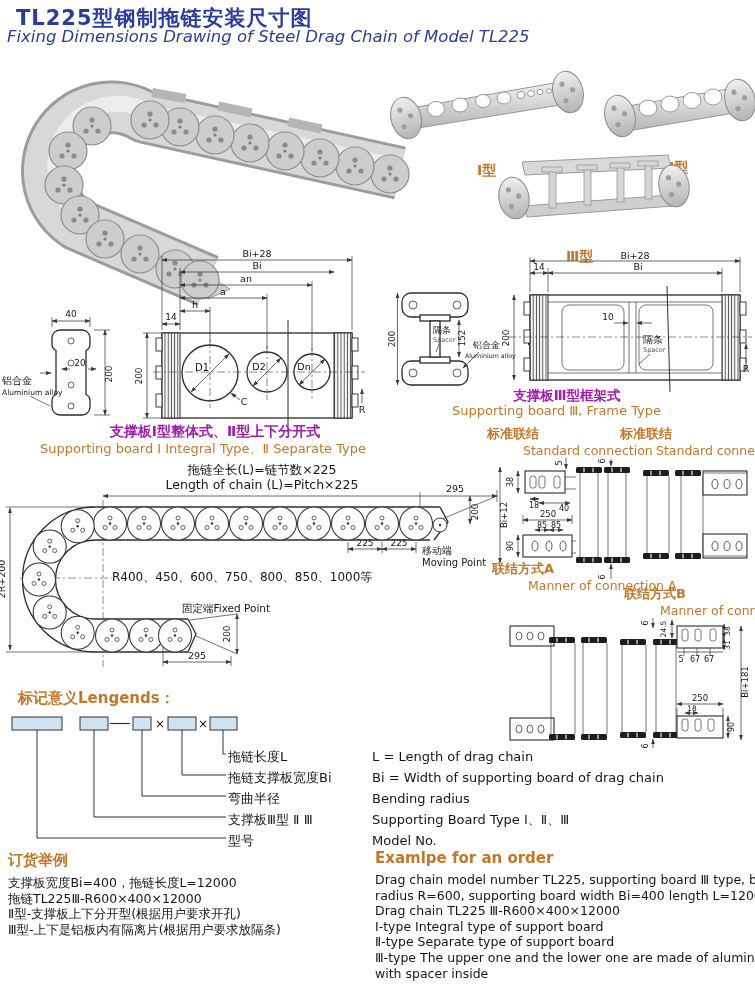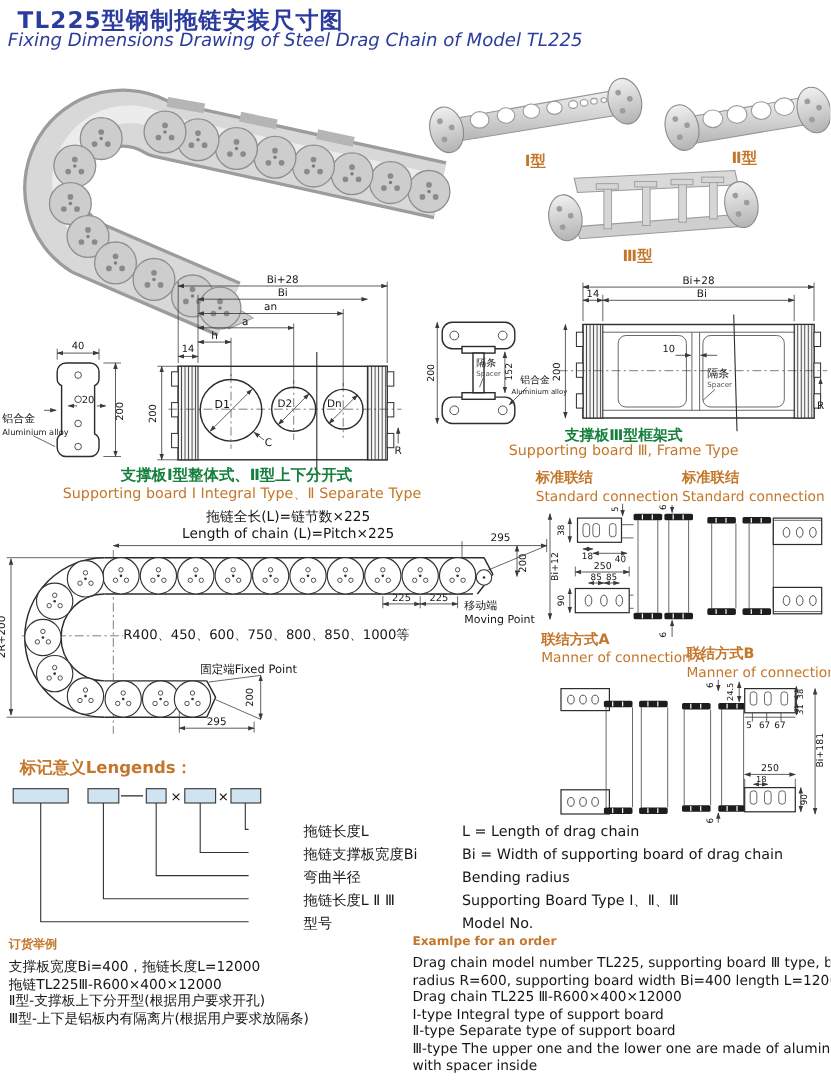--- a/index.html
+++ b/index.html
@@ -2,28 +2,28 @@
 <html><head>
 <meta charset="utf-8">
 <style>
   html,body{margin:0;padding:0;background:#fff;}
   body{font-family:"DejaVu Sans","Liberation Sans",sans-serif;color:#161616;}
   #canvas{position:relative;width:755px;height:993px;background:#fff;overflow:hidden;}
   .abs{position:absolute;}
   .blue{color:#2c3c9e;}
   .tzh{font-weight:bold;font-size:21px;letter-spacing:1px;white-space:nowrap;}
   .ten{font-size:16.5px;white-space:nowrap;font-style:italic;}
-  .type-label{font-size:14px;font-weight:bold;color:#c4772b;white-space:nowrap;}
-  .cap-zh{font-weight:bold;font-size:14px;color:#15803d;text-align:center;white-space:nowrap;}
-  .cap-en{font-size:13px;color:#c4772b;text-align:center;white-space:nowrap;}
+  .type-label{font-size:14px;font-weight:bold;color:#c4772b;white-space:nowrap;margin-top:24px;}
+  .cap-zh{font-weight:bold;font-size:14px;color:#a21caf;text-align:center;white-space:nowrap;}
+  .cap-en{font-size:13px;color:#c4772b;text-align:left;white-space:nowrap;}
   .sc-zh{font-weight:bold;font-size:13px;color:#c4772b;white-space:nowrap;}
-  .sc-en{font-size:12.5px;color:#c4772b;white-space:nowrap;}
+  .sc-en{font-size:12.5px;color:#c4772b;white-space:nowrap;margin-left:36px;}
   .lg-head{font-weight:bold;font-size:15px;color:#c4772b;white-space:nowrap;}
-  .lg-row{height:21px;line-height:21px;font-size:13px;white-space:nowrap;margin-left:48px;}
-  .ord-h{font-size:11px;font-weight:bold;color:#c4772b;margin-bottom:5px;white-space:nowrap;}
+  .lg-row{height:21px;line-height:21px;font-size:13px;white-space:nowrap;}
+  .ord-h{font-size:15px;font-weight:bold;color:#c4772b;margin-bottom:5px;white-space:nowrap;}
   .ord-line{font-size:12.5px;line-height:15.6px;white-space:nowrap;}
   svg{display:block;overflow:visible;}
   svg text{font-family:inherit;}
   .tx{text-anchor:middle;fill:#161616;}
   .thin{stroke:#3a3a3a;stroke-width:.7;fill:none;}
   .med{stroke:#2c2c2c;stroke-width:1.3;fill:none;}
   .dim{stroke:#3a3a3a;stroke-width:.75;fill:none;}
   .dash{stroke:#3a3a3a;stroke-width:.6;fill:none;stroke-dasharray:8 3 2 3;}
   .hole{fill:#fff;stroke:#3a3a3a;stroke-width:.8;}
   .plate{fill:#fff;stroke:#2c2c2c;stroke-width:1.1;}
@@ -458,21 +458,21 @@
       <ellipse class="hole" cx="86" cy="31" rx="3" ry="4.5"></ellipse>
       <ellipse class="hole" cx="98" cy="31" rx="3" ry="4.5"></ellipse>
     <rect class="plate" x="62" y="81" width="44" height="24"></rect>
     <ellipse class="hole" cx="74" cy="93" rx="3" ry="4.5"></ellipse>
       <ellipse class="hole" cx="86" cy="93" rx="3" ry="4.5"></ellipse>
       <ellipse class="hole" cx="98" cy="93" rx="3" ry="4.5"></ellipse>
     <line class="thin" x1="62" y1="20" x2="106" y2="20"></line>
       <line class="thin" x1="62" y1="103" x2="106" y2="103"></line>
   </svg>
 
-  <div class="abs" style="left:492px;top:572px">
+  <div class="abs" style="left:492px;top:560px">
     <div class="sc-zh">联结方式A</div>
     <div class="sc-en">Manner of connection A</div>
   </div>
   <div class="abs" style="left:624px;top:585px">
     <div class="sc-zh">联结方式B</div>
     <div class="sc-en">Manner of connection B</div>
   </div>
 
   <svg class="abs" style="left:505px;top:612px" width="250" height="158" viewBox="0 0 250 158">
     <rect class="plate" x="5" y="14" width="44" height="20"></rect>
@@ -557,21 +557,21 @@
       <path d="M172,18 V63 H216"></path>
       <path d="M132,18 V84 H216"></path>
       <path d="M84,18 V105 H216"></path>
       <path d="M27,18 V126 H216"></path>
     </g>
   </svg>
   <div class="abs" style="left:228px;top:746px">
     <div class="lg-row">拖链长度L</div>
     <div class="lg-row">拖链支撑板宽度Bi</div>
     <div class="lg-row">弯曲半径</div>
-    <div class="lg-row">拖链长度L Ⅱ Ⅲ</div>
+    <div class="lg-row">支撑板Ⅲ型 Ⅱ Ⅲ</div>
     <div class="lg-row">型号</div>
   </div>
   <div class="abs" style="left:372px;top:746px">
     <div class="lg-row">L = Length of drag chain</div>
     <div class="lg-row">Bi = Width of supporting board of drag chain</div>
     <div class="lg-row">Bending radius</div>
     <div class="lg-row">Supporting Board Type Ⅰ、Ⅱ、Ⅲ</div>
     <div class="lg-row">Model No.</div>
   </div>
 

